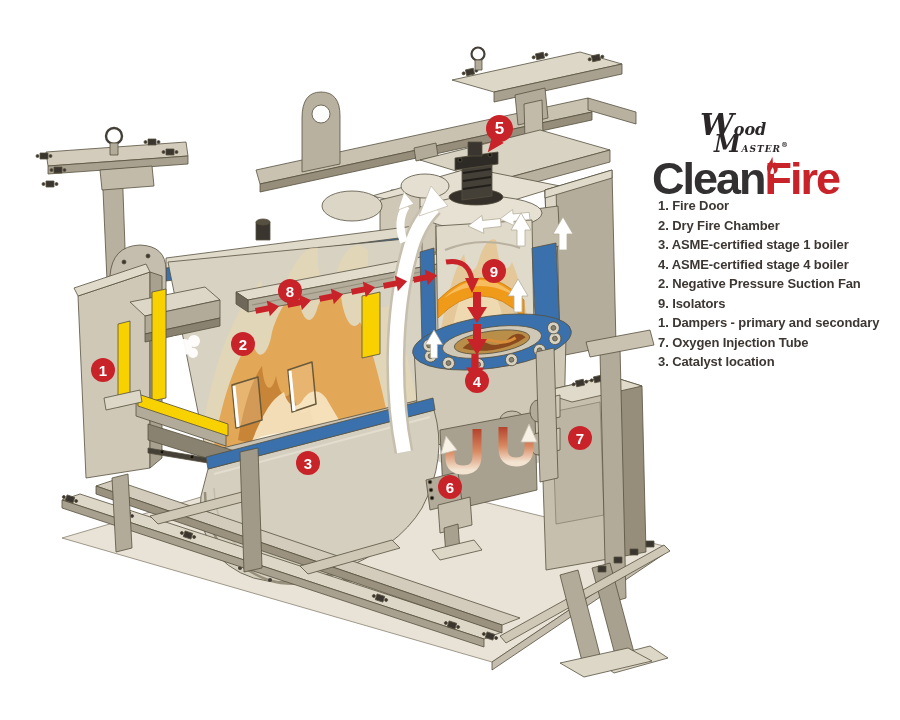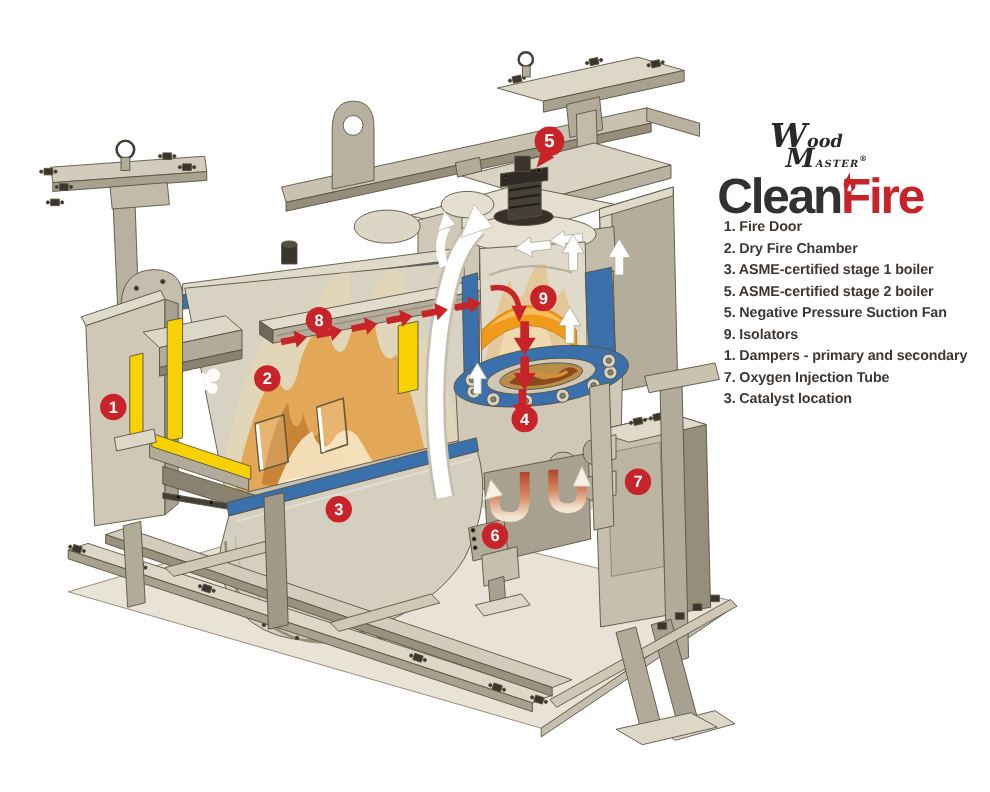--- a/index.html
+++ b/index.html
@@ -396,21 +396,21 @@
             <path d="M10,0 C10,6 4,9 3,15 C2,21 7,25 11,25 C16,25 19,21 18,15 C17.4,11.6 15.6,9.6 13.6,7.6 C13.8,10.8 12,12 11.4,9.8 C10.8,7 11.6,3.6 10,0 Z" fill="#c9232a"></path>
             <path d="M8,25 C7,21 9.4,18.4 11,15.4 C12.8,18.6 13.6,21.6 12,25 Z" fill="#ffffff"></path>
           </svg></span>
   </div>
 </div>
 
 <ul class="legend">
   <li>1. Fire Door</li>
   <li>2. Dry Fire Chamber</li>
   <li>3. ASME-certified stage 1 boiler</li>
-  <li>5. ASME-certified stage 2 boiler</li>
-  <li>5. Negative Pressure Suction Fan</li>
+  <li>4. ASME-certified stage 4 boiler</li>
+  <li>2. Negative Pressure Suction Fan</li>
   <li>9. Isolators</li>
   <li>1. Dampers - primary and secondary</li>
   <li>7. Oxygen Injection Tube</li>
   <li>3. Catalyst location</li>
 </ul>
 
 </div>
 
 </body></html>

